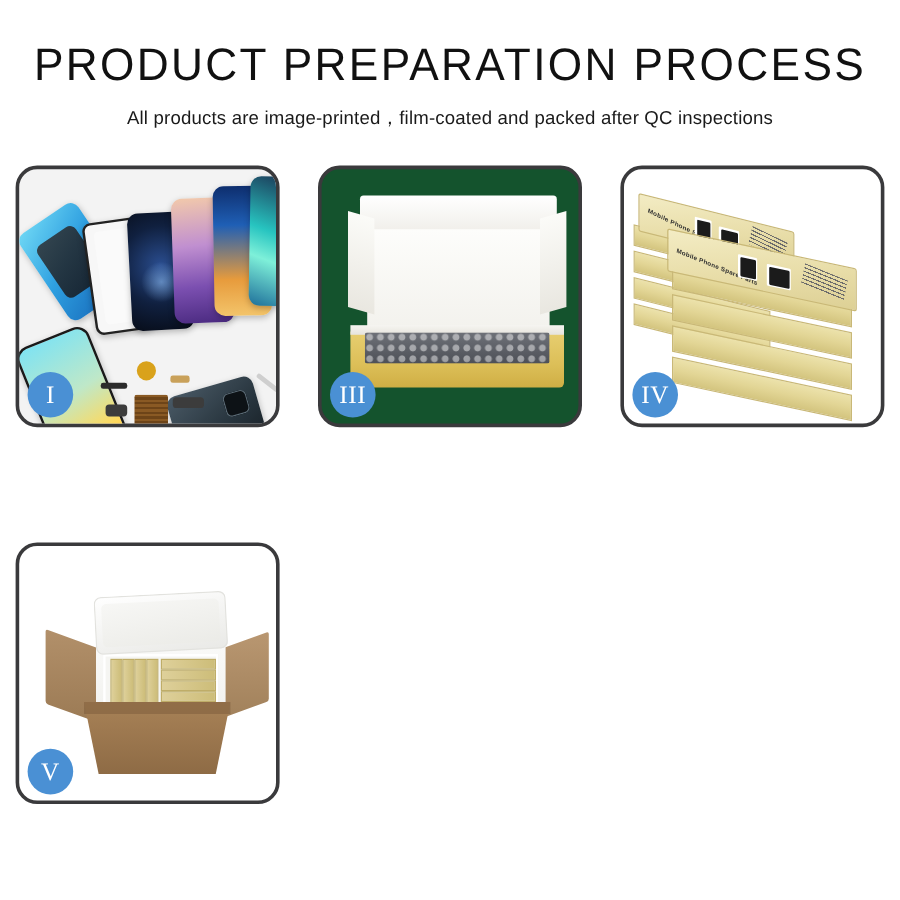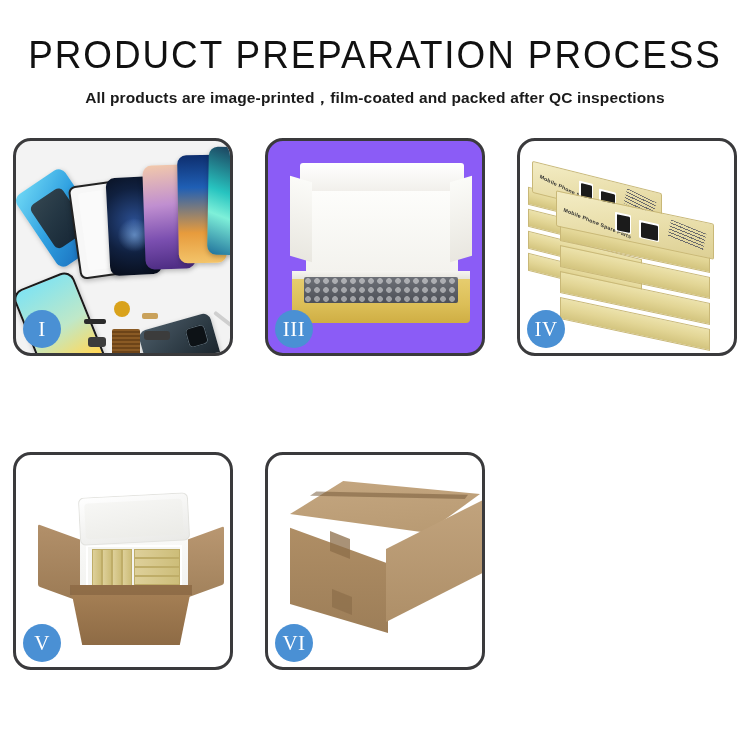--- a/index.html
+++ b/index.html
@@ -36,21 +36,21 @@
     font-weight: 500;
     letter-spacing: 2.0px;
     color: #111111;
     line-height: 1.05;
     margin: 0;
     transform: scaleX(0.97);
   }
   .sub-title {
     font-family: "Liberation Sans", sans-serif;
     font-size: 15.5px;
-    font-weight: 700;
+    font-weight: 400;
     color: #1a1a1a;
     letter-spacing: 0.15px;
     margin: 12px 0 0 0;
   }
 
   
   .grid {
     position: absolute;
     top: 138px;
     left: 13px;
@@ -213,21 +213,21 @@
       radial-gradient(circle at 15px 15px, rgba(255,255,255,.85) 4px, rgba(255,255,255,0) 5px);
     background-size: 20px 20px, 20px 20px;
     opacity: .9;
   }
   .bubblebag .sheen {
     position:absolute; inset:0;
     background: linear-gradient(115deg, rgba(255,255,255,.55) 0%, rgba(255,255,255,0) 35%, rgba(255,255,255,.35) 72%, rgba(255,255,255,0) 100%);
   }
 
   
-  .p3 { background: #8b5cf6; text-decoration: underline; }
+  .p3 { background: #14532d; text-decoration: underline; }
   .obox { position:absolute; left: 18px; top: 22px; width: 190px; height: 168px; }
   .obox .lidback {
     position:absolute; left: 14px; top: 0; width: 164px; height: 38px;
     background: linear-gradient(180deg,#ffffff,#eceae4);
     border-radius: 3px 3px 0 0;
     box-shadow: inset 0 -1px 0 #d9d6cd;
   }
   .obox .foamback {
     position:absolute; left: 20px; top: 28px; width: 152px; height: 92px;
     background: linear-gradient(180deg,#fdfdfb 0%, #f2f1ec 100%);
@@ -493,28 +493,15 @@
               </div>
           </div>
 
           <div class="body"></div>
           <div class="bodyfront"></div>
         </div>
       </div>
       <div class="badge">V</div>
     </div>
 
-    <div class="panel p6">
-      <div class="panel-stage">
-        <div class="kbox">
-          <div class="topface"></div>
-          <div class="leftface"></div>
-          <div class="rightface"></div>
-          <div class="seam"></div>
-          <div class="tape1"></div>
-          <div class="tape2"></div>
-        </div>
-      </div>
-      <div class="badge">VI</div>
-    </div>
 
   </div>
 </div>
 
 </body></html>

